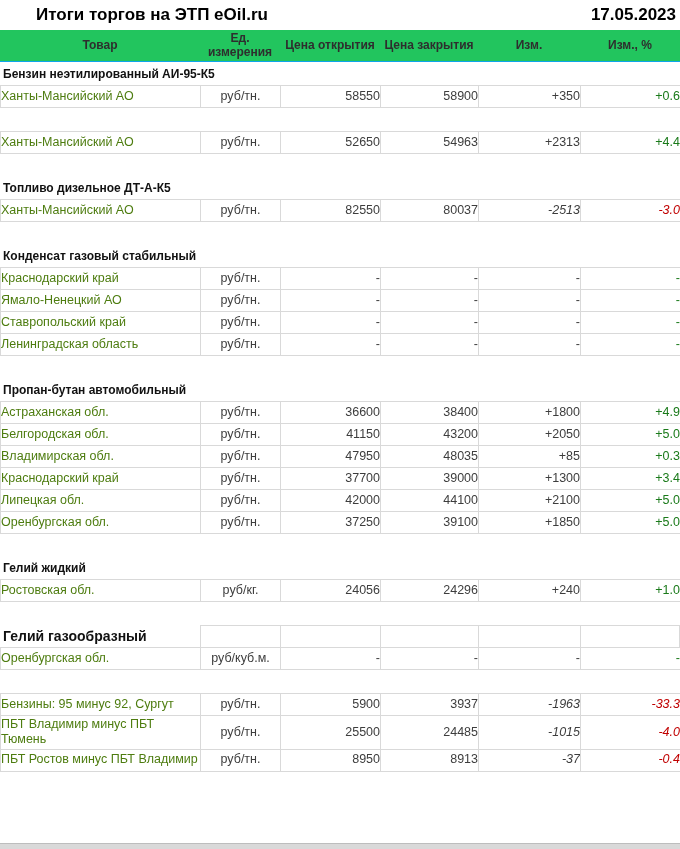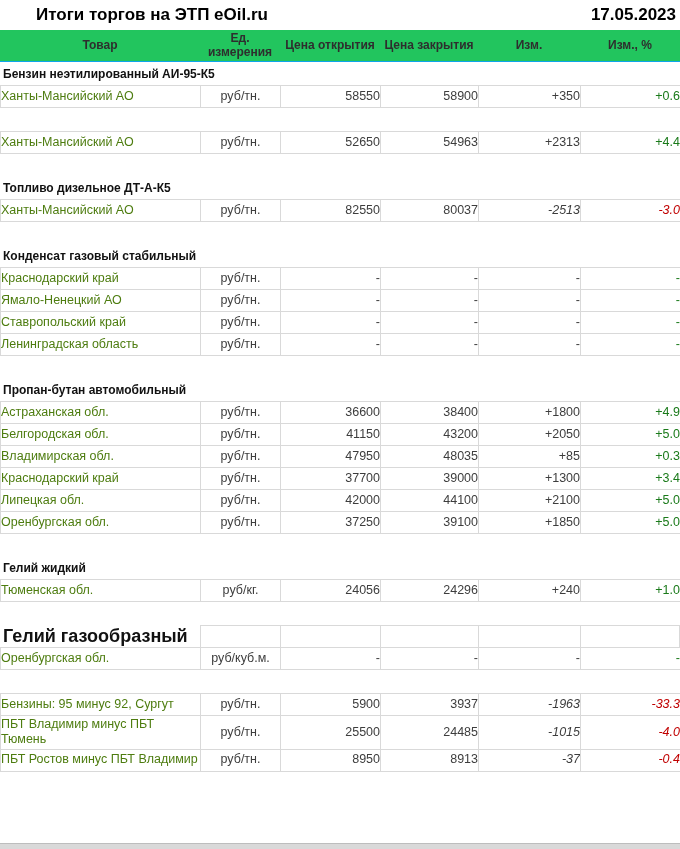--- a/index.html
+++ b/index.html
@@ -32,21 +32,21 @@
   .sec-grid{
     display:grid;grid-template-columns:200px 80px 100px 98px 102px 100px;
     height:22px;box-sizing:border-box;
   }
   .sec-grid .cell{
     border-left:1px solid #d9d9d9;border-top:1px solid #d9d9d9;
     box-sizing:border-box;
   }
   .sec-grid .cell:last-child{border-right:1px solid #d9d9d9;}
   .sec-grid .title-cell{
-    border:none;font-weight:bold;font-size:18px;color:#111;
+    border:none;font-weight:bold;font-size:14px;color:#111;
     display:flex;align-items:center;padding-left:3px;white-space:nowrap;
   }
   table.data{border-collapse:collapse;table-layout:fixed;width:680px;}
   table.data td{
     border:1px solid #d9d9d9;font-size:12.5px;padding:1px 0;
     height:19px;box-sizing:content-box;vertical-align:middle;
     line-height:1.22;overflow:hidden;
   }
   td.product{padding-left:4px;text-align:left;color:#4d7c0f;}
   td.unit{text-align:center;color:#3d3d3d;}
@@ -262,21 +262,21 @@
         <colgroup>
           <col style="width: 200px;">
           <col style="width: 80px;">
           <col style="width: 100px;">
           <col style="width: 98px;">
           <col style="width: 102px;">
           <col style="width: 100px;">
         </colgroup>
         <tbody>
           <tr>
-            <td class="product">Тюменская обл.</td>
+            <td class="product">Ростовская обл.</td>
             <td class="unit">руб/кг.</td>
             <td class="num">24056</td>
             <td class="num">24296</td>
             <td class="num trend-up">+240</td>
             <td class="pct trend-up">+1.0</td>
           </tr>
         </tbody>
       </table>
     </div>
     <div class="section">

